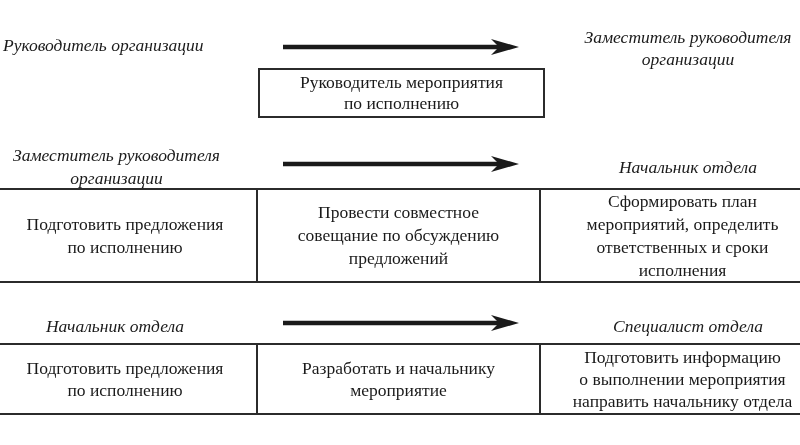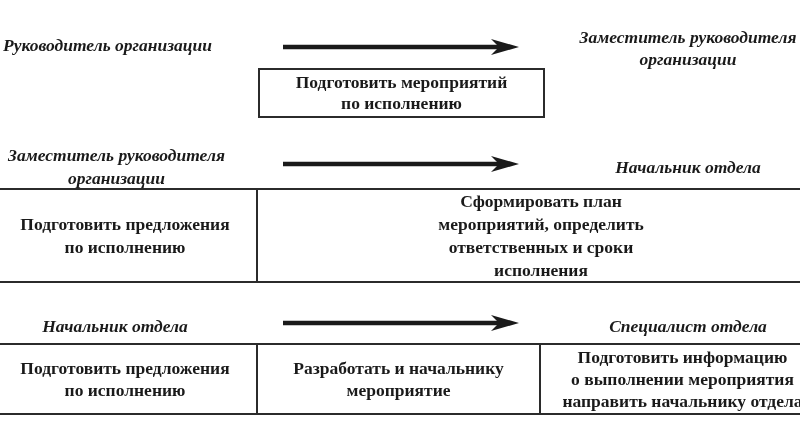--- a/index.html
+++ b/index.html
@@ -4,21 +4,20 @@
 <style>
   html, body { margin: 0; padding: 0; background: #ffffff; }
   .stage {
     position: relative;
     width: 800px;
     height: 445px;
     overflow: hidden;
     background: #ffffff;
     font-family: "Liberation Serif", "DejaVu Serif", serif;
     color: #1a1a1a;
-    font-weight: bold;
   }
   .role {
     position: absolute;
     font-style: italic;
     font-size: 17.5px;
     line-height: 22px;
     white-space: pre-line;
     text-align: center;
   }
   .r1-left  { left: 3px;   top: 34px;  text-align: left; }
@@ -80,38 +79,41 @@
   <div class="arrow a1">
     <svg width="236" height="18" viewBox="0 0 236 18" xmlns="http://www.w3.org/2000/svg">
       <line x1="0" y1="9" x2="218" y2="9" stroke="#1a1a1a" stroke-width="4.5"></line>
       <polygon points="236,9 208,1 216,9 208,17" fill="#1a1a1a"></polygon>
     </svg>
   </div>
 
   <div class="role r1-right">Заместитель руководителя
 организации</div>
 
-  <div class="task-box">Подготовить мероприятий
+  <div class="task-box">Руководитель мероприятия
 по исполнению</div>
 
   <div class="role r2-left">Заместитель руководителя
 организации</div>
 
   <div class="arrow a2">
     <svg width="236" height="18" viewBox="0 0 236 18" xmlns="http://www.w3.org/2000/svg">
       <line x1="0" y1="9" x2="218" y2="9" stroke="#1a1a1a" stroke-width="4.5"></line>
       <polygon points="236,9 208,1 216,9 208,17" fill="#1a1a1a"></polygon>
     </svg>
   </div>
 
   <div class="role r2-right">Начальник отдела</div>
 
   <div class="wf-table t2">
     <div class="wf-cell c1">Подготовить предложения
 по исполнению</div>
+    <div class="wf-cell c2">Провести совместное
+совещание по обсуждению
+предложений</div>
     <div class="wf-cell c3">Сформировать план
 мероприятий, определить
 ответственных и сроки
 исполнения</div>
   </div>
 
   <div class="role r3-left">Начальник отдела</div>
 
   <div class="arrow a3">
     <svg width="236" height="18" viewBox="0 0 236 18" xmlns="http://www.w3.org/2000/svg">

